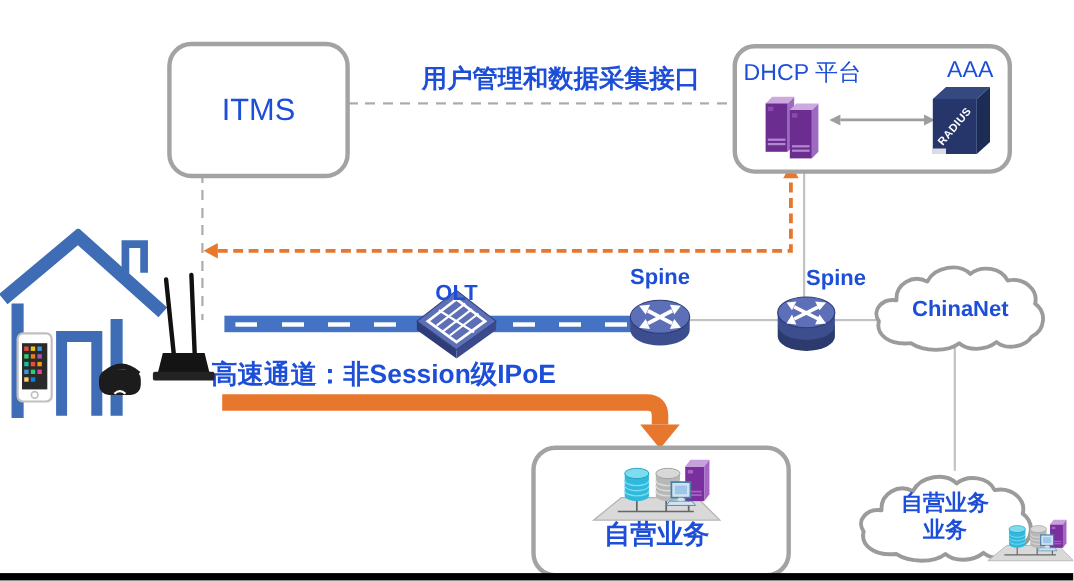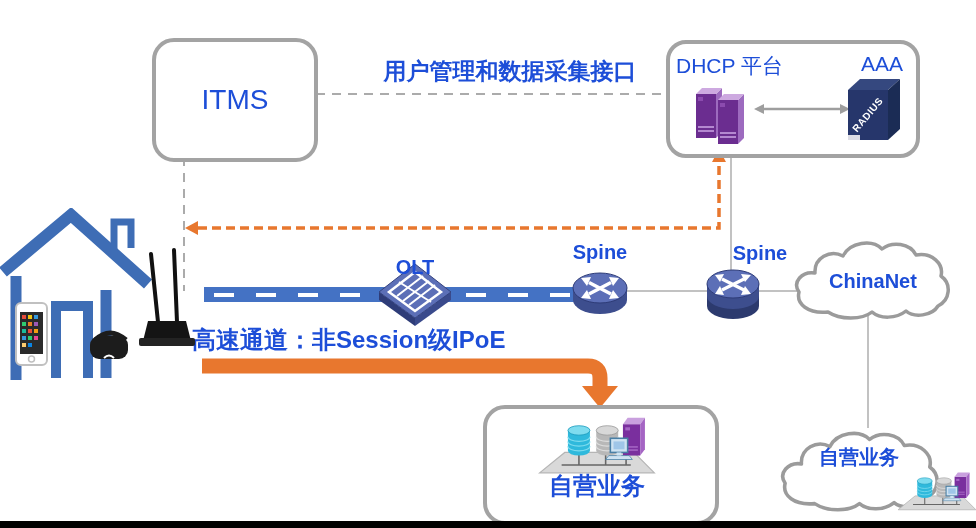--- a/index.html
+++ b/index.html
@@ -190,18 +190,19 @@
   <div class="roundbox" style="left:483px;top:405px;width:228px;height:112px;"></div>
   <svg class="abs" style="left:538px;top:410px;" width="118" height="66" viewBox="0 0 150 84">
     <use href="#platform-icon"></use>
   </svg>
   <div class="lbl ctr" style="left:483px;top:470px;width:228px;font-size:24px;">自营业务</div>
 
   <svg class="abs" style="left:778px;top:424px;" width="165" height="92" viewBox="0 0 162 86">
     <path d="M36 76 C16 78 4 68 7 56 C0 46 10 35 23 37 C22 22 38 13 51 20 C58 6 80 3 90 13 C100 5 118 7 124 19 C140 16 152 28 149 40 C160 48 158 64 146 70 C140 80 122 82 114 75 C104 83 88 83 80 76 C70 84 48 84 36 76 Z" fill="#ffffff" stroke="#9b9b9b" stroke-width="3.5" stroke-linejoin="round"></path>
   </svg>
   <div class="lbl ctr" style="left:783px;top:444px;width:152px;font-size:20px;">自营业务</div>
+  <div class="lbl ctr" style="left:783px;top:468px;width:152px;font-size:20px;">业务</div>
   <svg class="abs" style="left:897px;top:467px;" width="80" height="45" viewBox="0 0 150 84">
     <use href="#platform-icon"></use>
   </svg>
 
   <div class="blackbar"></div>
 </div>
 
 </body></html>

